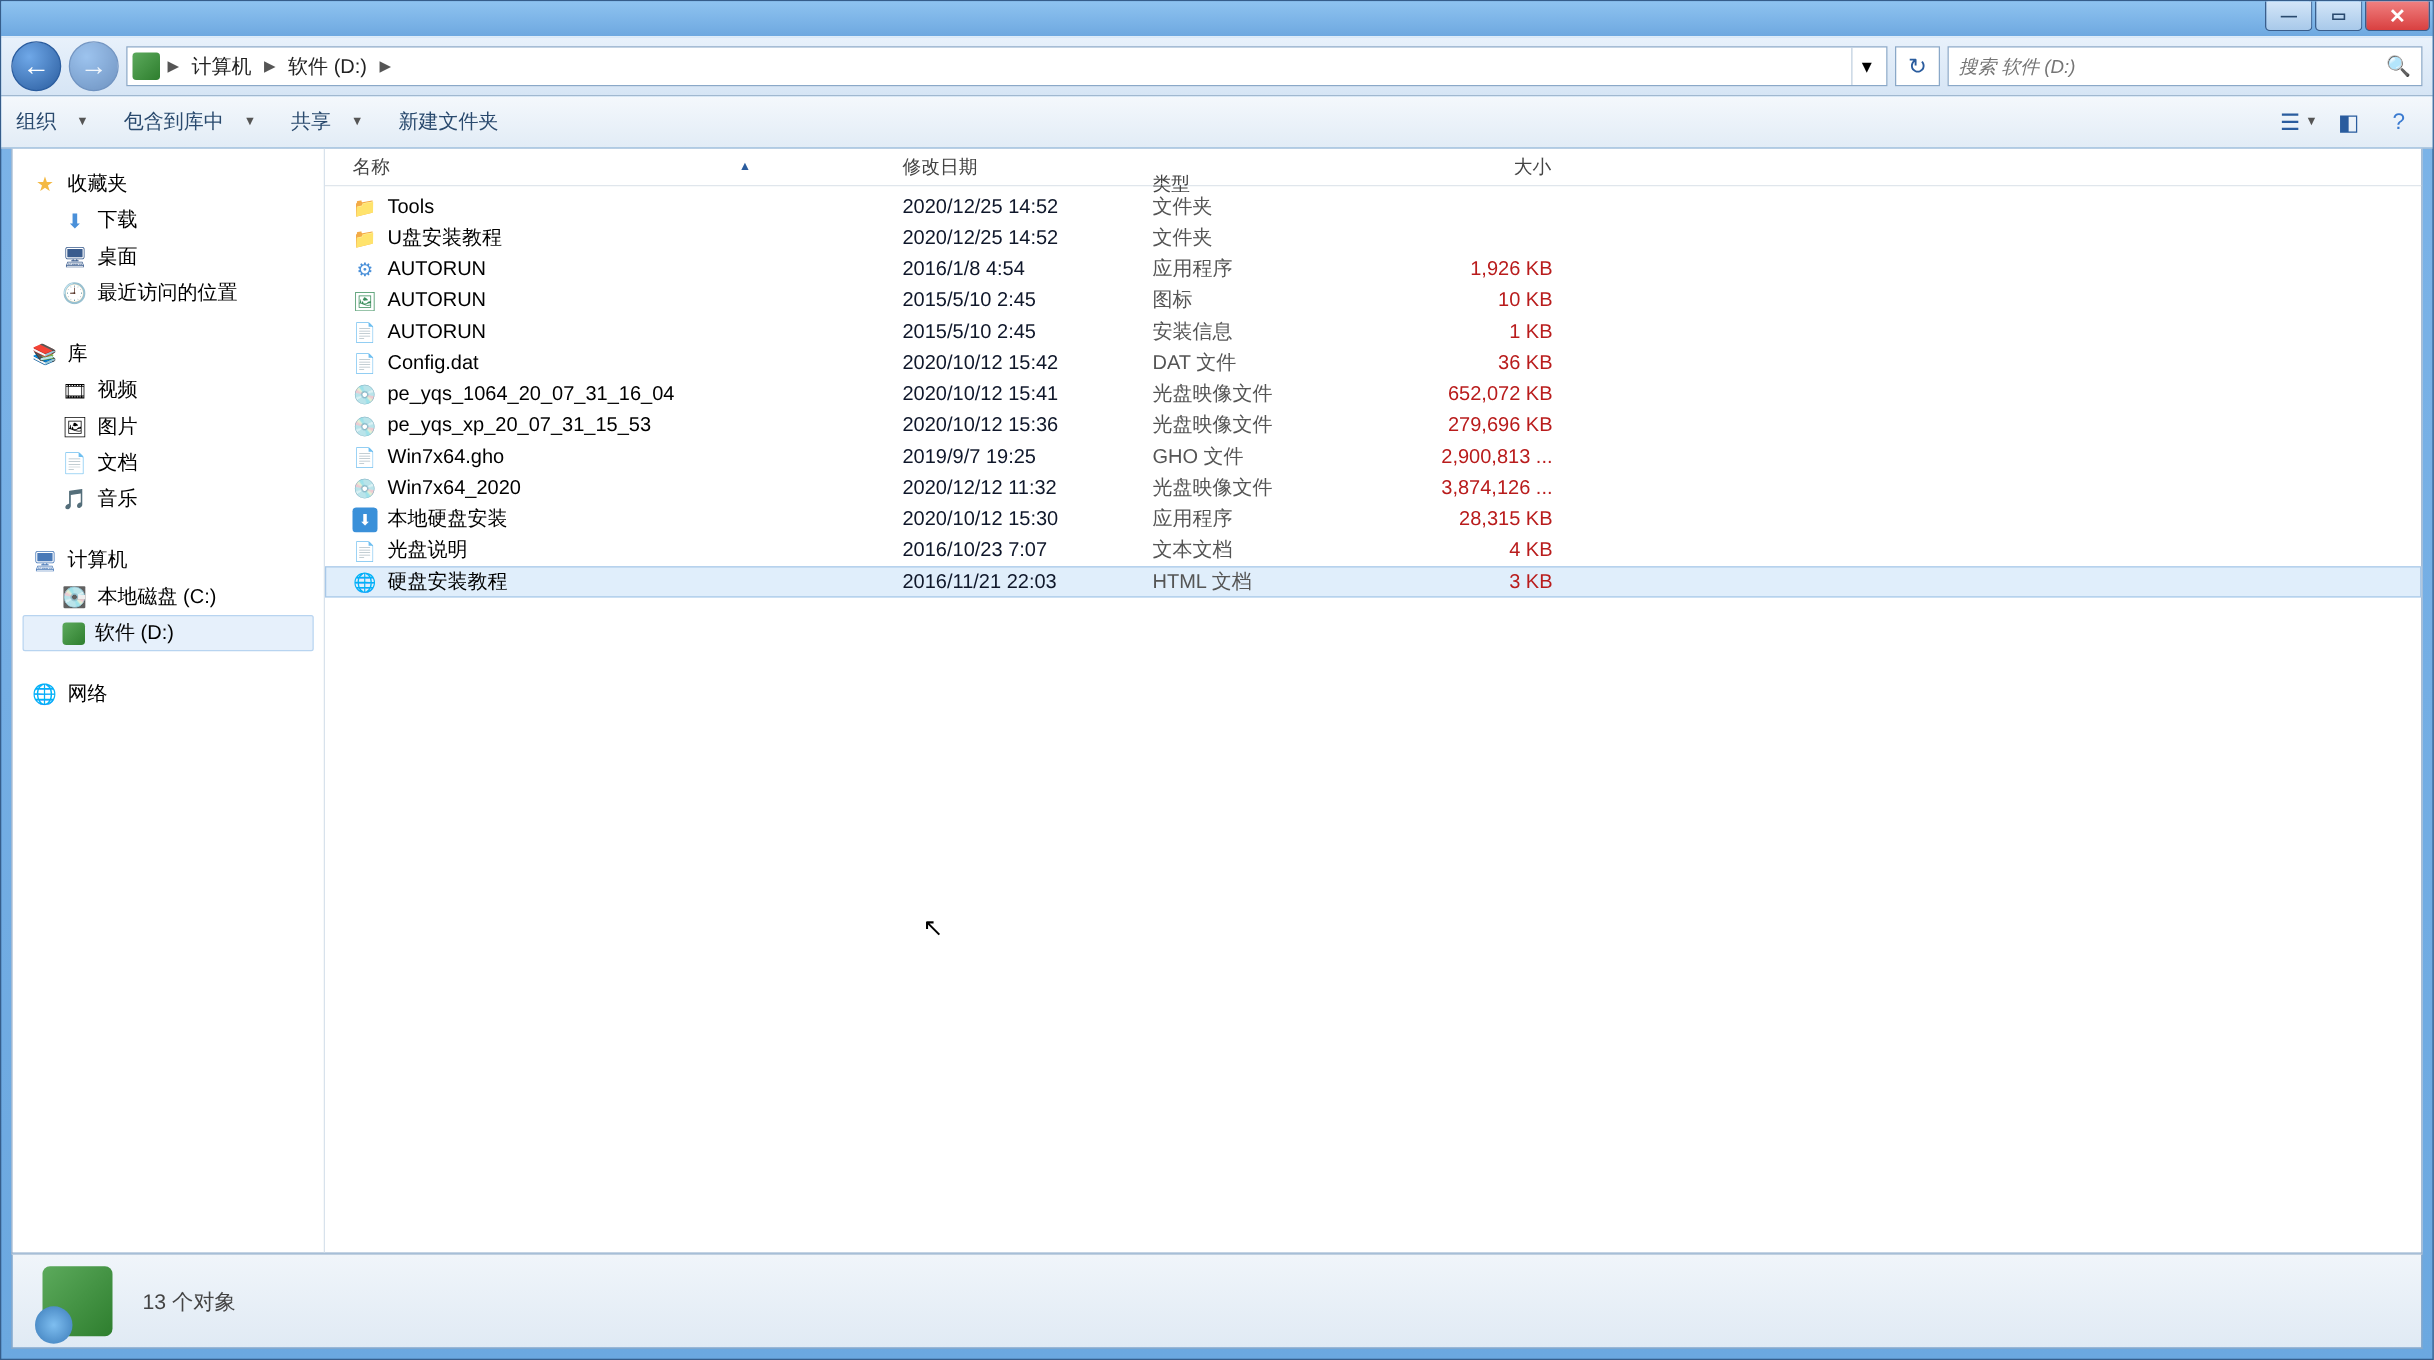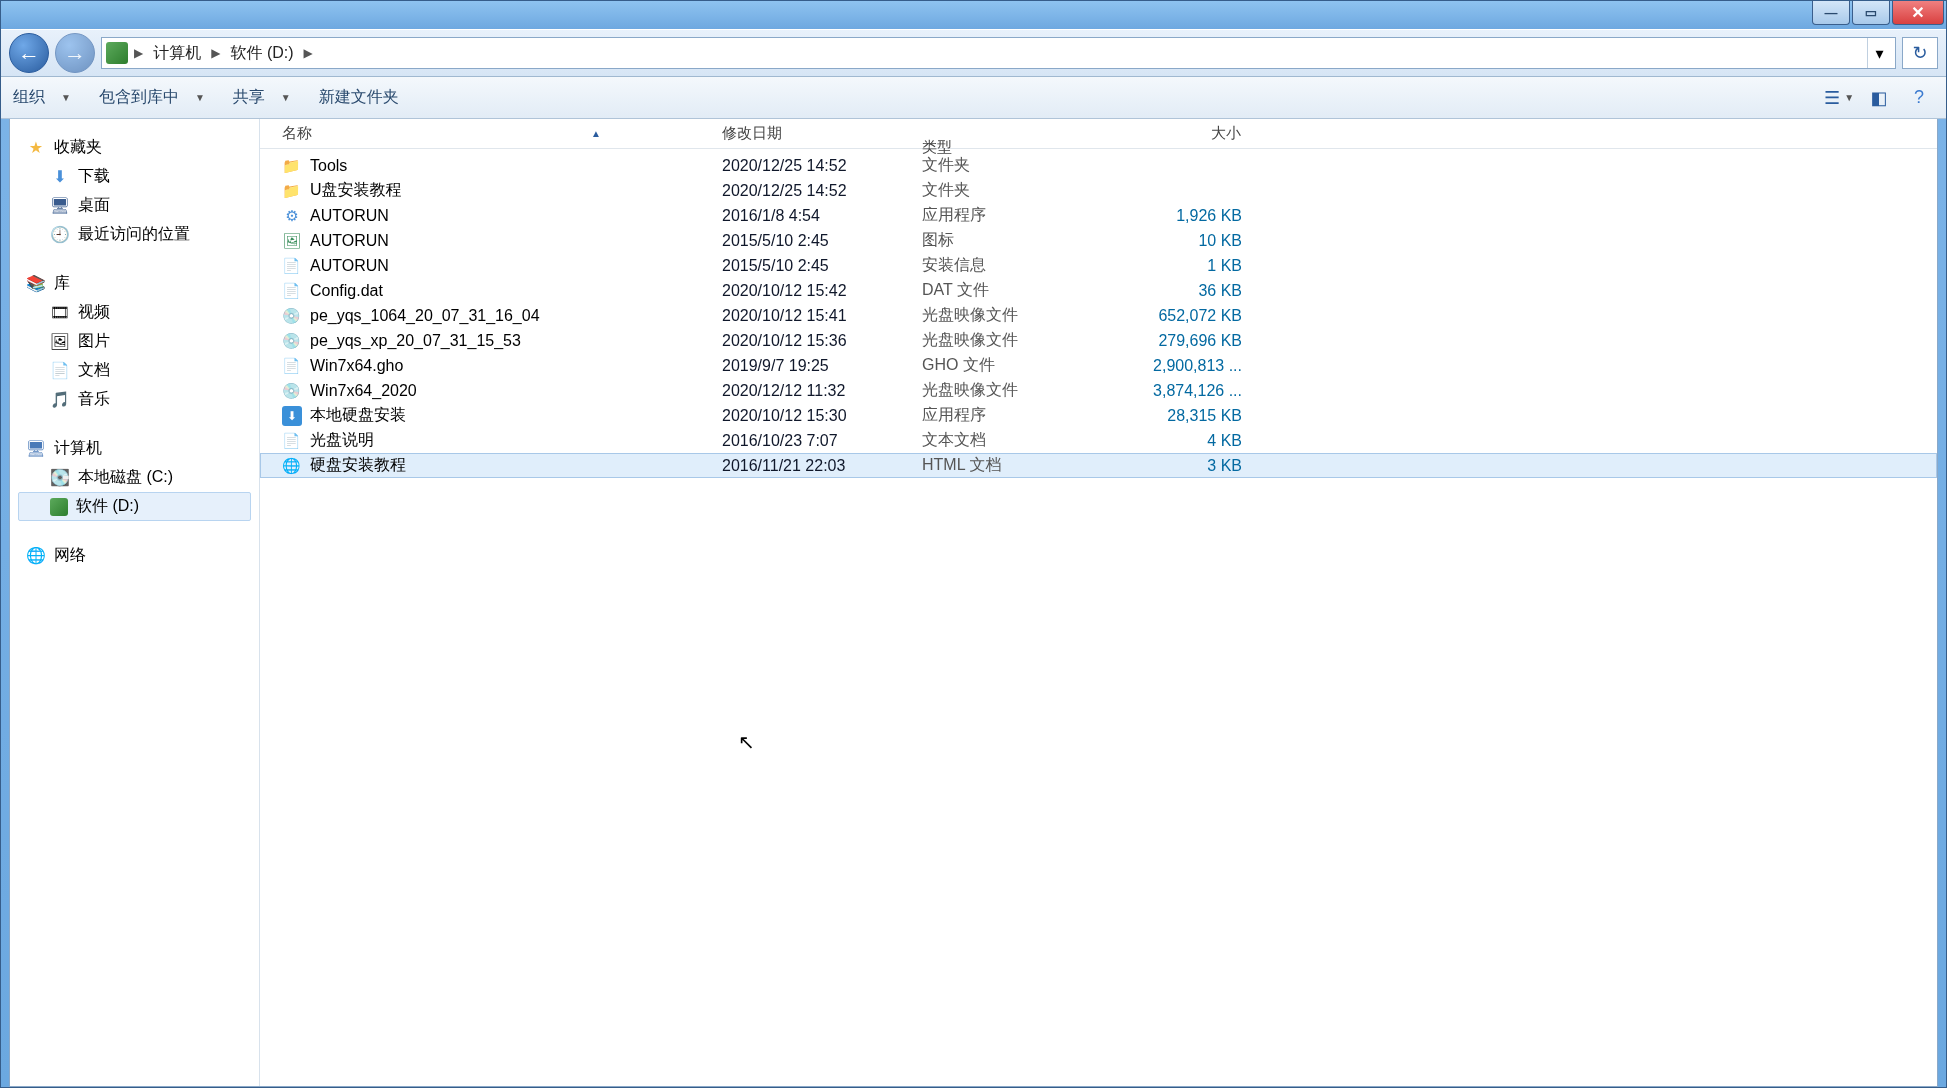--- a/index.html
+++ b/index.html
@@ -188,21 +188,21 @@
   display: flex; align-items: center;
   padding: 2px 0 2px 12px;
   font-size: 16px;
   cursor: default;
 }
 .file-row.sel { background: #e0eefb; border: 1px solid #a8c8e8; padding: 1px 0 1px 11px;}
 .fc { padding: 0 10px; white-space: nowrap; overflow: hidden; text-overflow: ellipsis; }
 .fc.name { width: 440px; display:flex; align-items:center; gap:8px;}
 .fc.date { width: 200px; color:#0f172a;}
 .fc.type { width: 200px; color:#555;}
-.fc.size { width: 140px; text-align: right; color:#0369a1;}
+.fc.size { width: 140px; text-align: right; color:#b91c1c;}
 .fico { width:20px; height:20px; display:inline-flex; align-items:center; justify-content:center; font-size:15px;}
 .fico.folder { color:#f4b942; }
 .fico.exe { color:#4a90d9; }
 .fico.icon { color:#3a8e5c; }
 .fico.inf { color:#888; }
 .fico.dat { color:#888; }
 .fico.iso { color:#888; }
 .fico.gho { color:#888; }
 .fico.install { background:#3a90d9; color:#fff; border-radius:3px; font-size:12px;}
 .fico.txt { color:#888; }
@@ -261,20 +261,24 @@
       <span class="addr-icon"></span>
       <span class="addr-sep">▶</span>
       <span class="addr-seg">计算机</span>
       <span class="addr-sep">▶</span>
       <span class="addr-seg">软件 (D:)</span>
       <span class="addr-sep">▶</span>
       <span style="flex:1"></span>
       <span class="addr-drop">▾</span>
     </div>
     <div class="refresh-btn">↻</div>
+    <div class="search-box">
+      <input placeholder="搜索 软件 (D:)" style="">
+      <span class="search-icon">🔍</span>
+    </div>
   </div>
 
   <div class="toolbar">
     <div class="tb-item">
         <span>组织</span>
         <span class="tb-drop">▼</span>
       </div>
     <div class="tb-item">
         <span>包含到库中</span>
         <span class="tb-drop">▼</span>
@@ -487,16 +491,20 @@
             </div>
             <div class="fc date">2016/11/21 22:03</div>
             <div class="fc type">HTML 文档</div>
             <div class="fc size">3 KB</div>
           </div>
         </div>
     </div>
 
   </div>
 
+  <div class="statusbar">
+    <div class="status-icon"></div>
+    <div class="status-text">13 个对象</div>
+  </div>
 
 </div>
 
 <div class="cursor-arrow">↖</div>
 
 </body></html>

